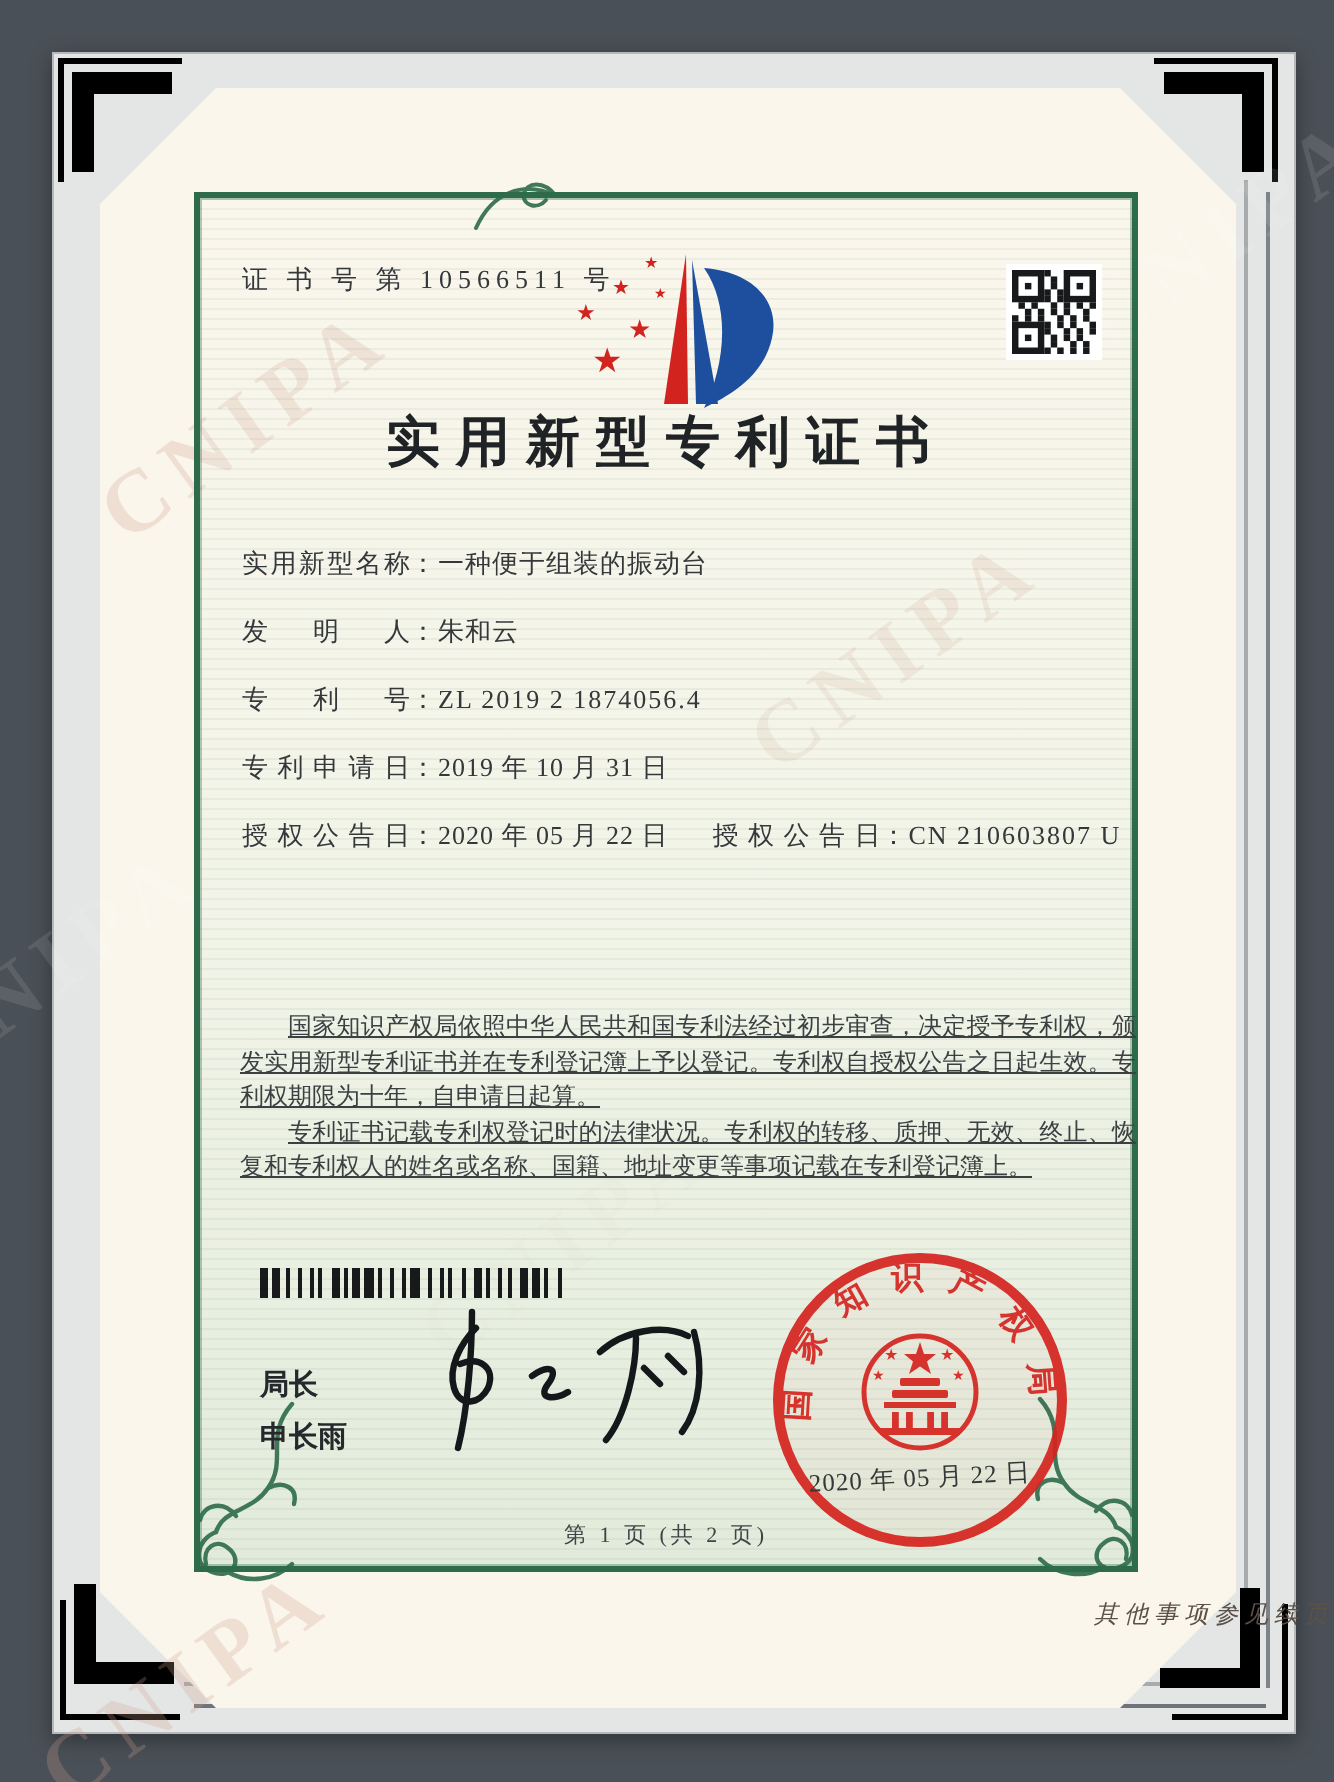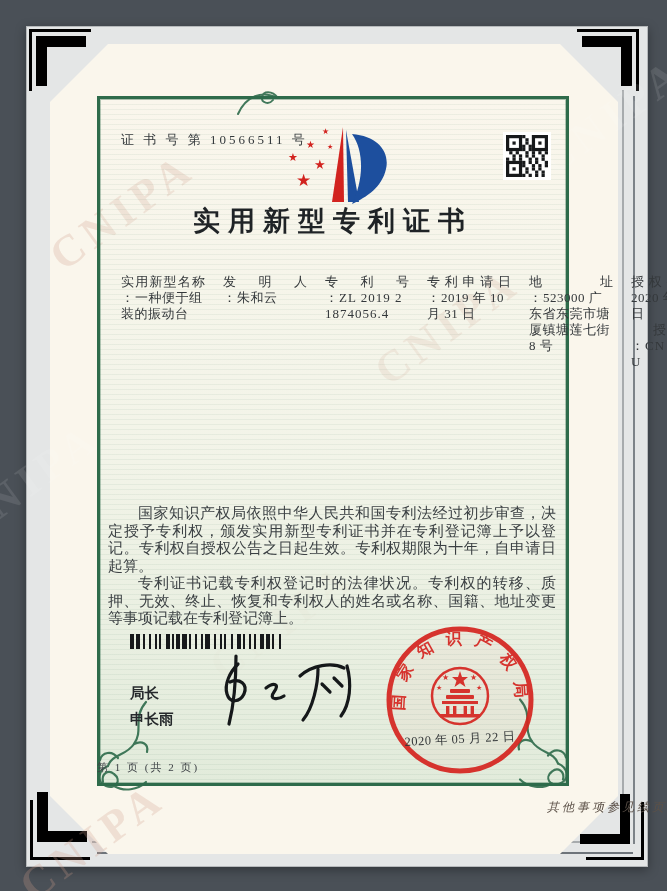--- a/index.html
+++ b/index.html
@@ -54,42 +54,42 @@
   .flourish{position:absolute;color:var(--green);opacity:.9;}
 
   
   .cert-no{position:absolute;left:121px;top:131px;font-size:13px;letter-spacing:3px;color:#33383b;}
   .logo{position:absolute;left:280px;top:124px;width:108px;height:82px;}
   .logo .star{position:absolute;color:var(--logo-red);line-height:1;}
   .qr{position:absolute;left:503px;top:132px;width:48px;height:48px;background:#fff;}
   .title{position:absolute;left:97px;top:203px;width:472px;text-align:center;
     font-size:27px;font-weight:bold;letter-spacing:8px;color:#1f2326;}
 
-  .fields{position:absolute;left:121px;top:274px;width:440px;display:flex;flex-direction:row;gap:18px;
+  .fields{position:absolute;left:121px;top:274px;width:440px;display:flex;flex-direction:column;gap:18px;
     font-size:13px;color:#34383b;line-height:16px;}
   .f-label{display:inline-block;width:84px;text-align:justify;text-align-last:justify;vertical-align:top;}
   .f-colon{display:inline-block;width:14px;}
   .f-value{letter-spacing:.5px;}
   .pair2{margin-left:22px;}
 
-  .paras{position:absolute;left:108px;top:505px;width:448px;font-size:15px;line-height:17.5px;
-    text-align:justify;color:#3b4043;}
+  .paras{position:absolute;left:120px;top:505px;width:448px;font-size:12px;line-height:17.5px;
+    text-align:justify;color:#3b4043;text-decoration:underline;}
   .paras p{text-indent:2em;}
 
   .barcode{position:absolute;left:130px;top:634px;height:15px;display:flex;align-items:stretch;}
   .bc-bar{background:#17191b;height:100%;}
   .bc-space{height:100%;}
 
   .signer{position:absolute;left:130px;top:680px;font-family:"Liberation Sans","DejaVu Sans",sans-serif;
     font-weight:600;font-size:14.5px;color:#26292c;line-height:26px;}
   .signature{position:absolute;left:200px;top:650px;}
 
   .seal{position:absolute;left:382px;top:622px;width:156px;height:156px;}
 
-  .page-info{position:absolute;left:97px;top:760px;width:472px;
+  .page-info{position:absolute;left:97px;top:760px;width:472px;text-align:center;
     font-size:11px;letter-spacing:2px;color:#3f4347;}
   .footer-note{position:absolute;left:0;top:799px;width:667px;text-align:right;
     font-size:12px;letter-spacing:3px;font-style:italic;color:#5c5148;}
 </style>
 </head>
 <body>
 
 <div class="stage">
 
   <div class="mat"></div>
@@ -225,23 +225,20 @@
     <div>
       <span class="f-label">发明人</span><span class="f-colon">：</span><span class="f-value">朱和云</span>
     </div>
     <div>
       <span class="f-label">专利号</span><span class="f-colon">：</span><span class="f-value" style="letter-spacing:1px;">ZL 2019 2 1874056.4</span>
     </div>
     <div>
       <span class="f-label">专利申请日</span><span class="f-colon">：</span><span class="f-value">2019 年 10 月 31 日</span>
     </div>
     <div>
-      <span class="f-label">地址</span><span class="f-colon">：</span><span class="f-value">523000 广东省东莞市塘厦镇塘莲七街 8 号</span>
-    </div>
-    <div>
       <span class="f-label">授权公告日</span><span class="f-colon">：</span><span class="f-value">2020 年 05 月 22 日</span><span class="pair2"><span class="f-label">授权公告日</span><span class="f-colon">：</span><span class="f-value" style="letter-spacing:1px;">CN 210603807 U</span></span>
     </div>
   </div>
 
   <div class="paras">
     <p>国家知识产权局依照中华人民共和国专利法经过初步审查，决定授予专利权，颁发实用新型专利证书并在专利登记簿上予以登记。专利权自授权公告之日起生效。专利权期限为十年，自申请日起算。</p>
     <p>专利证书记载专利权登记时的法律状况。专利权的转移、质押、无效、终止、恢复和专利权人的姓名或名称、国籍、地址变更等事项记载在专利登记簿上。</p>
   </div>
 
   <div class="barcode" id="barcode">

